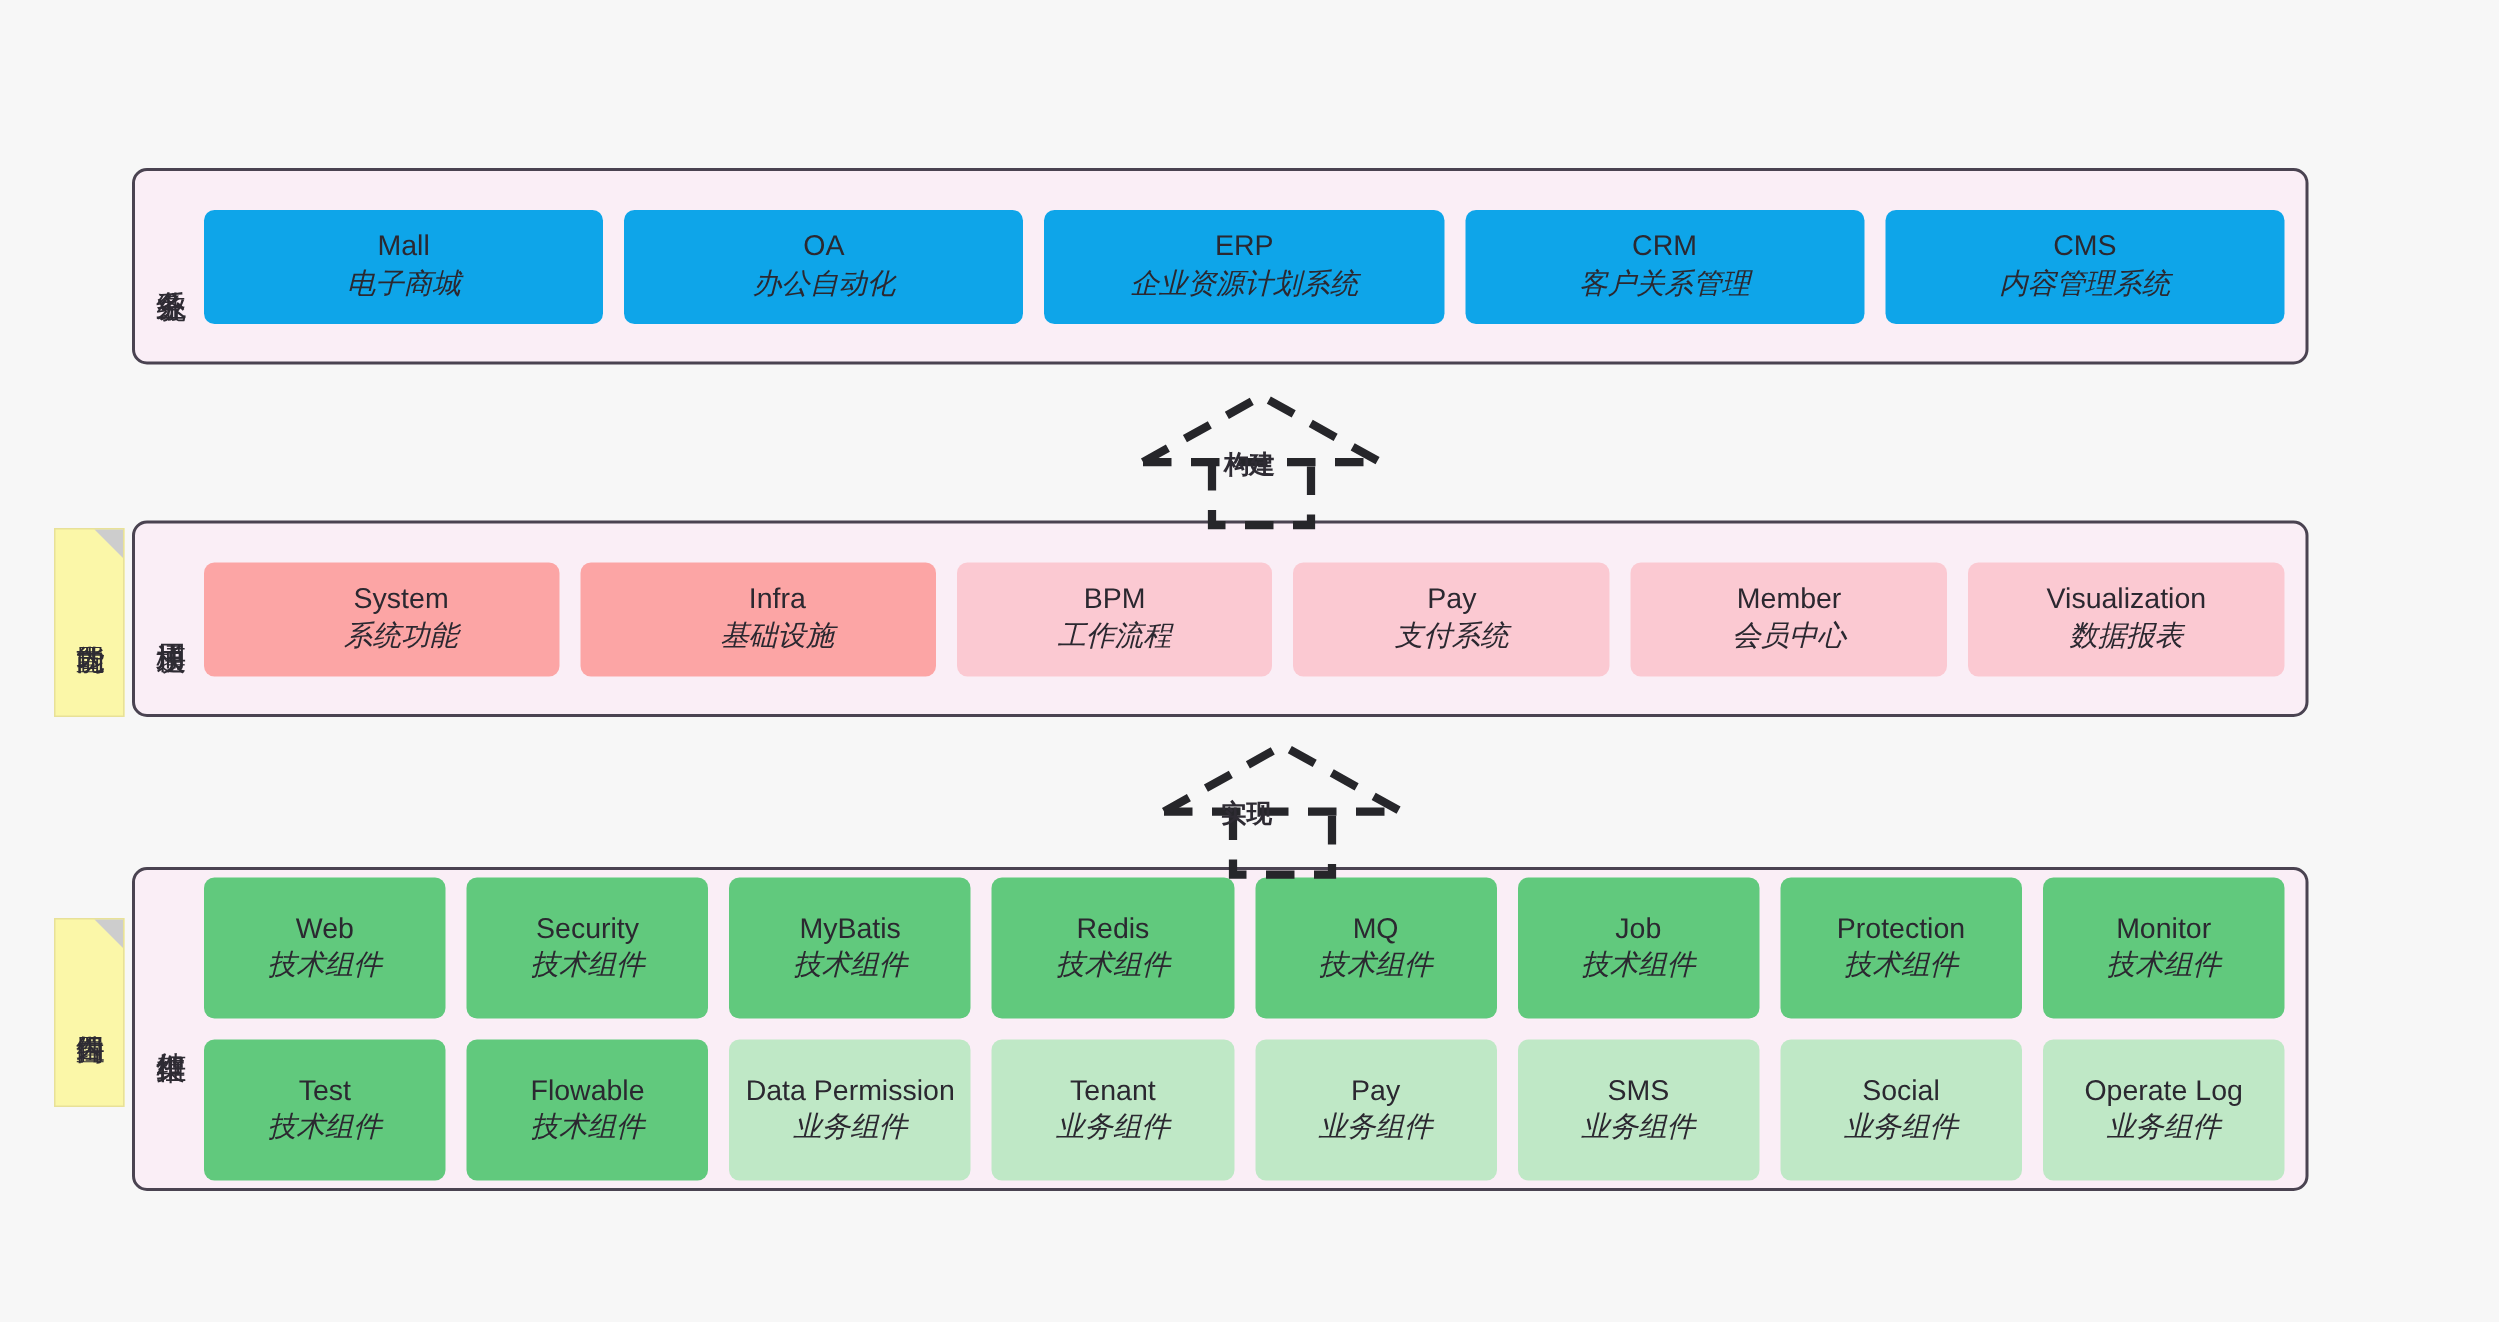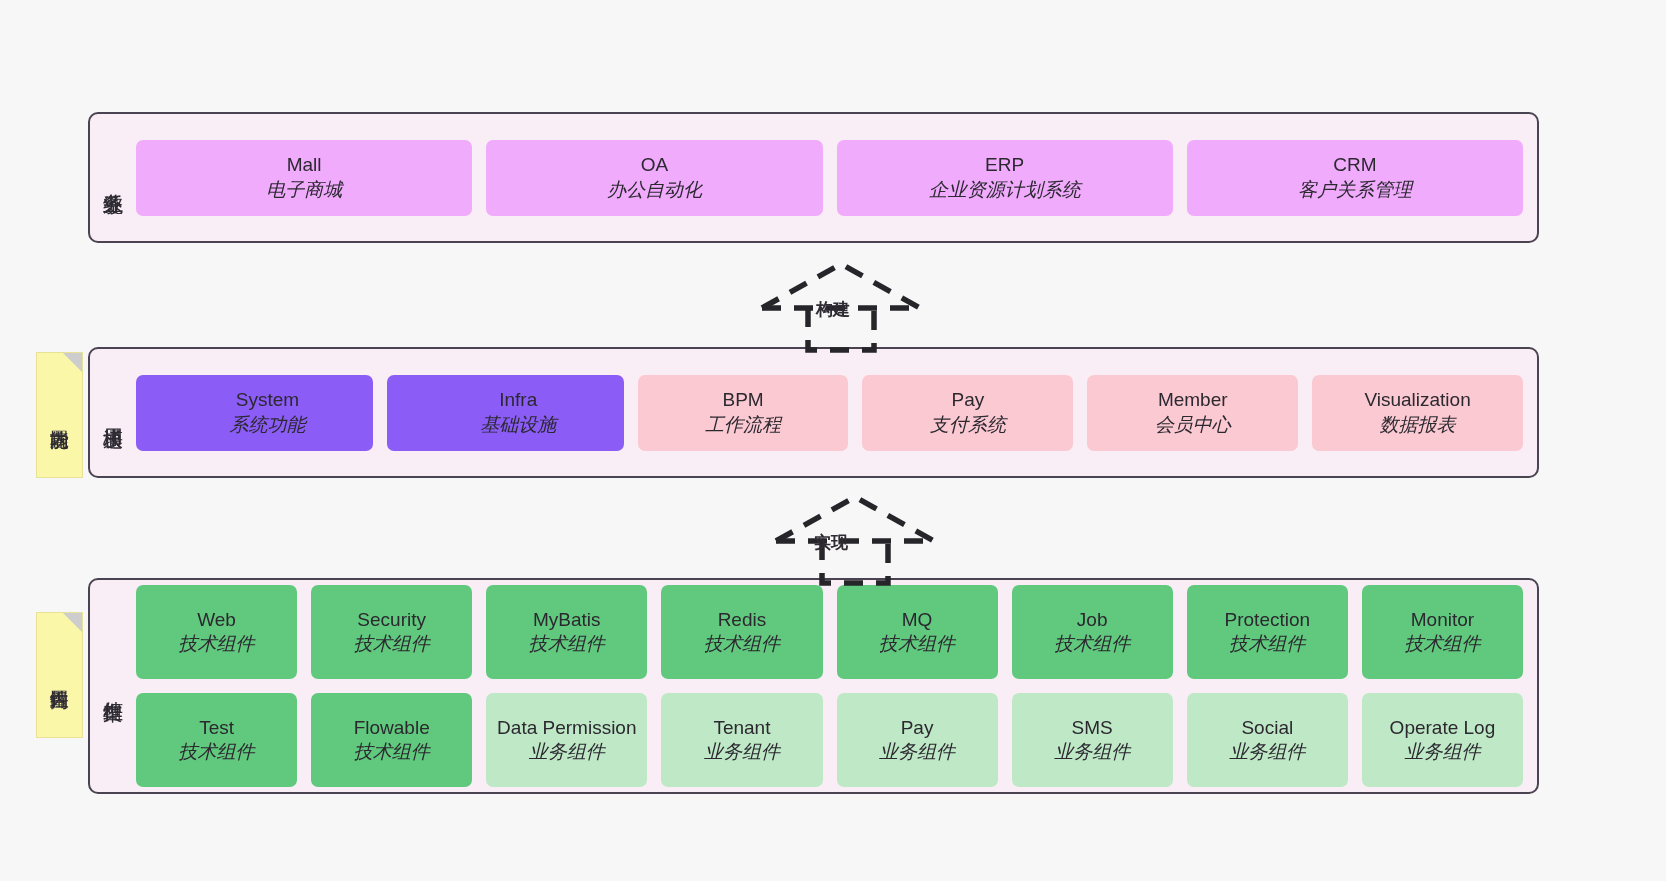--- a/index.html
+++ b/index.html
@@ -77,22 +77,22 @@
     font-size: 19px;
     line-height: 1.28;
     color: #2b2830;
     box-sizing: border-box;
     padding: 4px 6px;
     min-width: 0;
   }
   .node .n-title { white-space: normal; }
   .node .n-sub { white-space: nowrap; font-style: italic; }
 
-  .blue  { background: #f0abfc; }
-  .red   { background: #8b5cf6; padding-left: 32px; }
+  .blue  { background: #0ea5e9; }
+  .red   { background: #fca5a5; padding-left: 32px; }
   .pink  { background: #fbc9d2; }
   .green { background: #61c97d; }
   .lgreen{ background: #bfe8c6; }
 
   
   #layer-business { left: 88px;  top: 112px; width: 1451px; height: 131px; }
   #layer-business .node { height: 76px; }
 
   #layer-common   { left: 88px;  top: 347px; width: 1451px; height: 131px; }
   #layer-common .node { height: 76px; }
@@ -168,20 +168,24 @@
           <span class="n-sub">办公自动化</span>
         </div>
         <div class="node blue">
           <span class="n-title">ERP</span>
           <span class="n-sub">企业资源计划系统</span>
         </div>
         <div class="node blue">
           <span class="n-title">CRM</span>
           <span class="n-sub">客户关系管理</span>
         </div>
+        <div class="node blue">
+          <span class="n-title">CMS</span>
+          <span class="n-sub">内容管理系统</span>
+        </div>
       </div>
     </div>
   </div>
 
   <div class="uml-arrow" id="arrow-build">
     <svg width="170" height="95" viewBox="0 0 170 95">
       <path d="M 6 50 L 85 6 L 164 50" fill="none" stroke="#26262a" stroke-width="5.5" stroke-dasharray="19 13" stroke-linecap="butt" stroke-linejoin="miter"></path>
       <path d="M 6 50 L 164 50" fill="none" stroke="#26262a" stroke-width="5.5" stroke-dasharray="19 13" stroke-linecap="butt"></path>
       <path d="M 52 50 L 52 92 L 118 92 L 118 50" fill="none" stroke="#26262a" stroke-width="5.5" stroke-dasharray="19 13" stroke-linecap="butt"></path>
     </svg>

